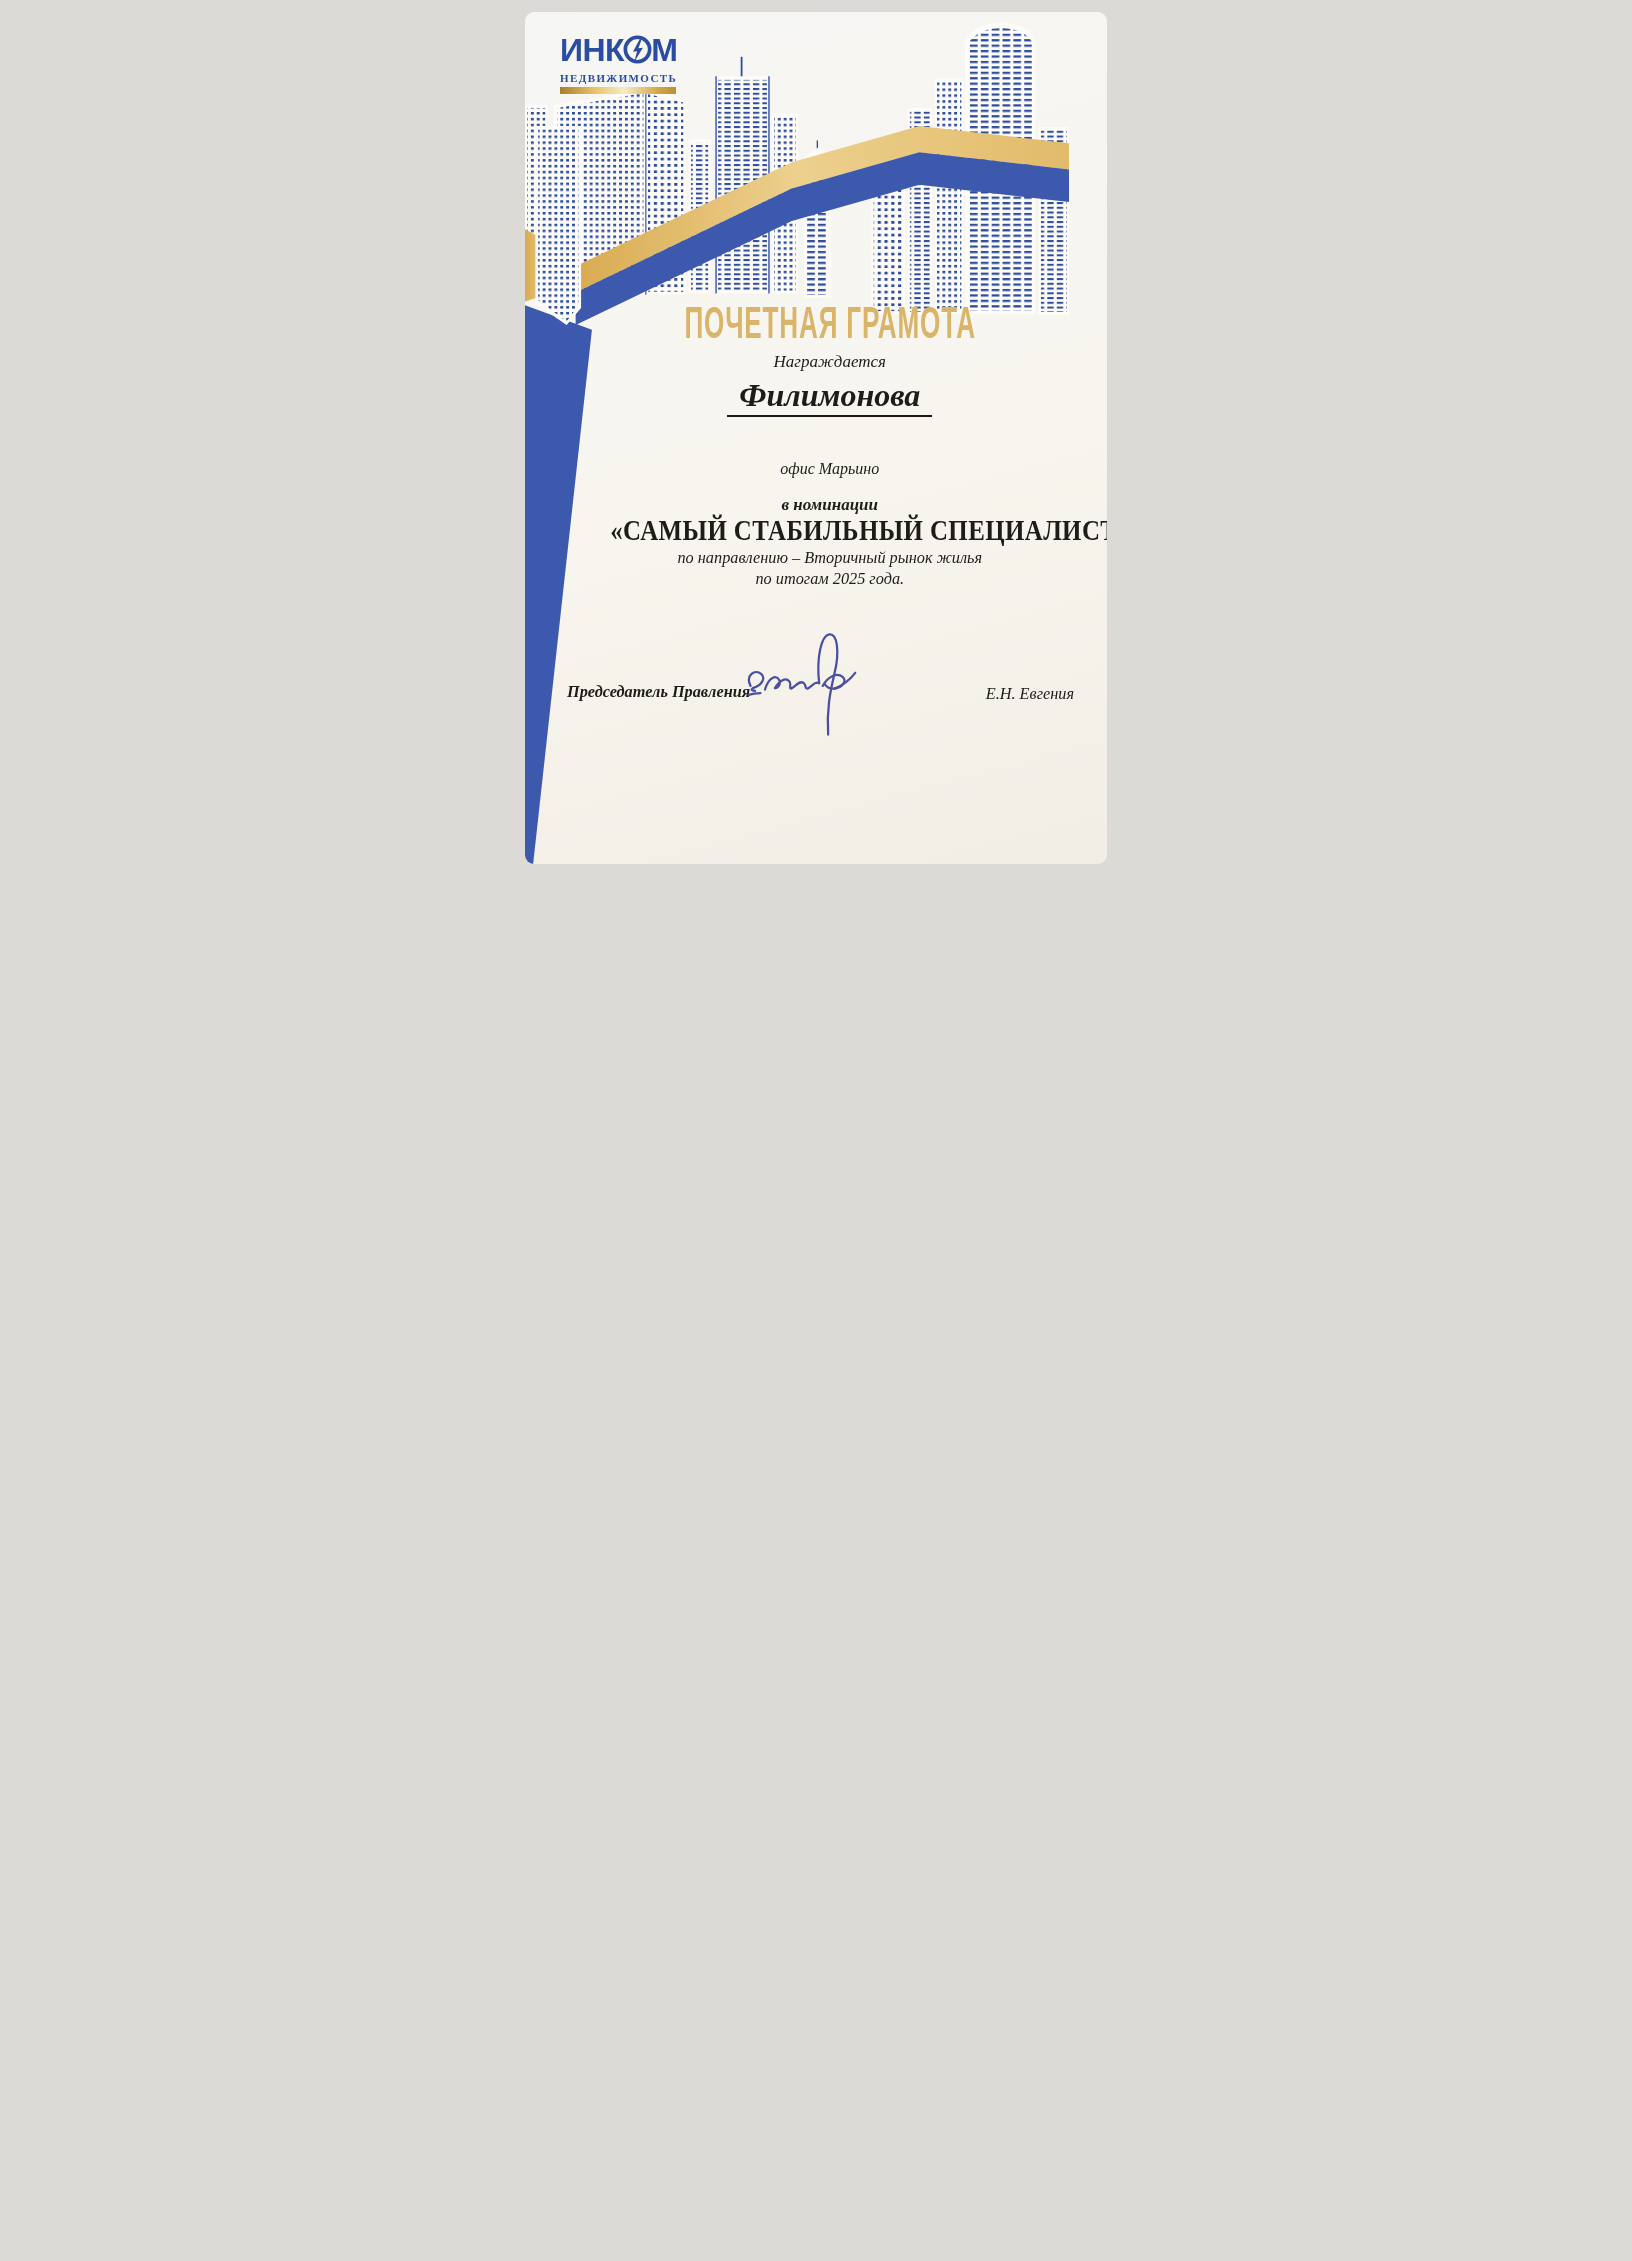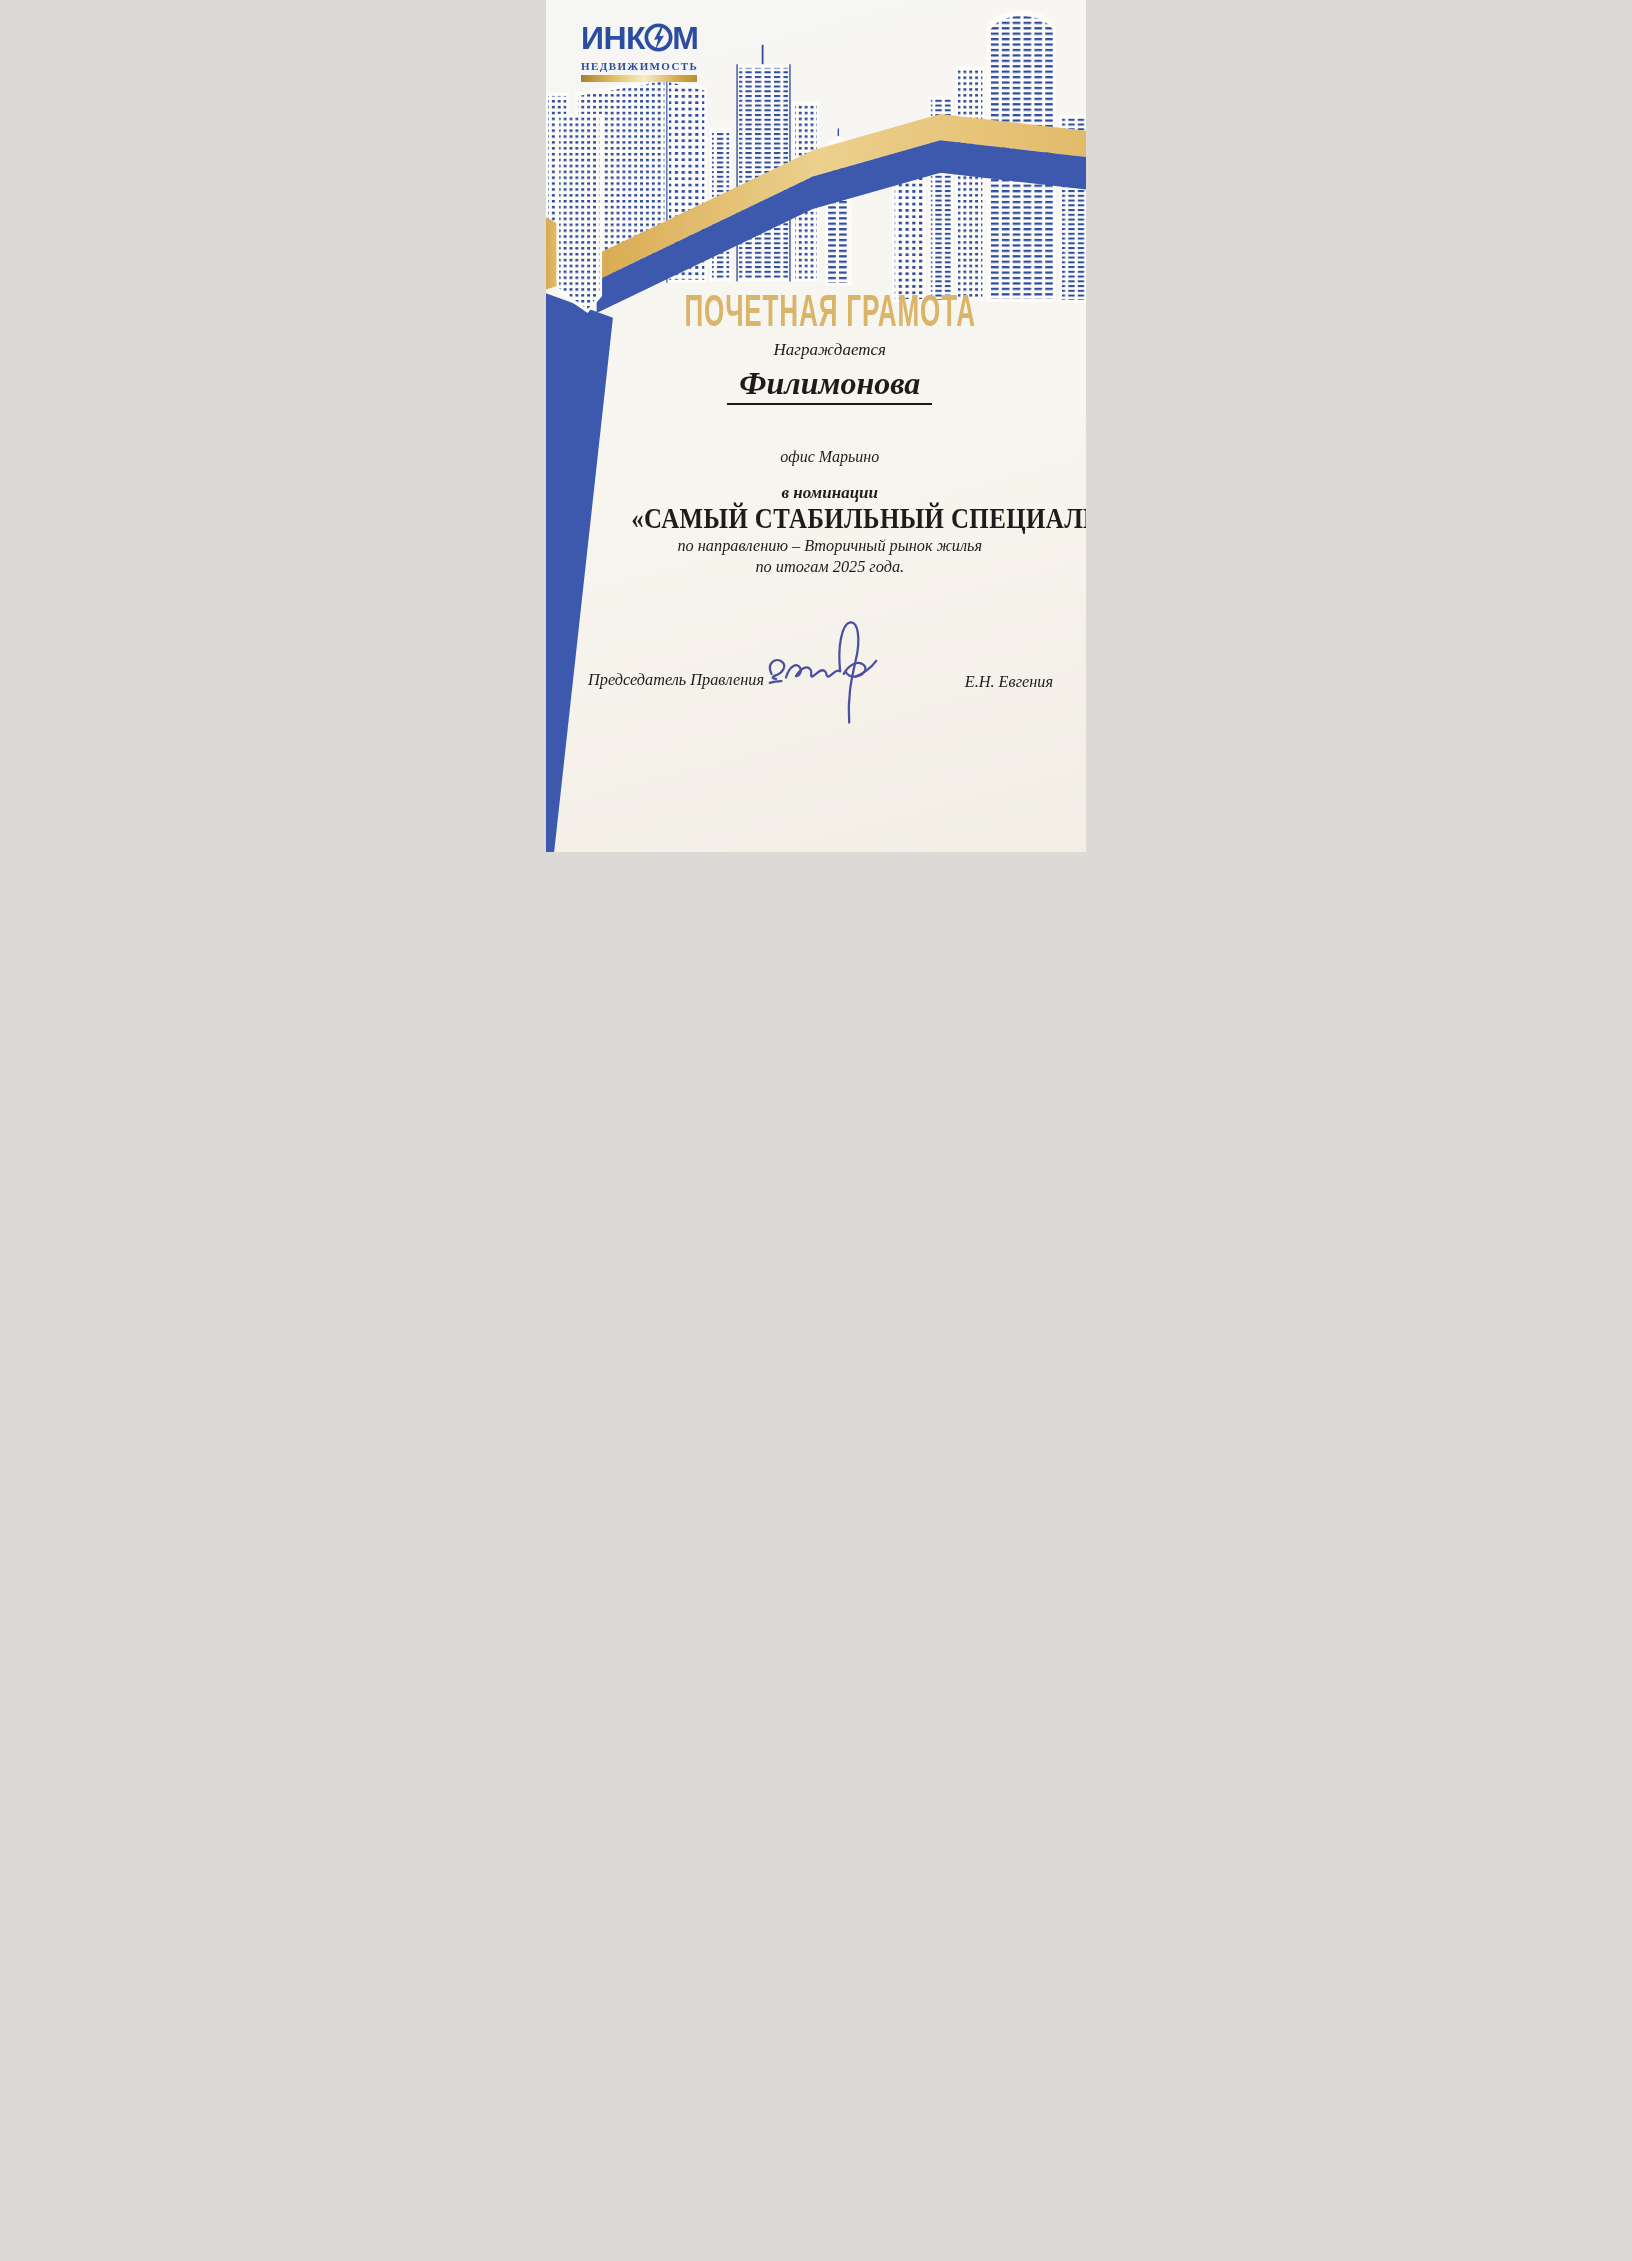--- a/index.html
+++ b/index.html
@@ -1,23 +1,24 @@
 <!DOCTYPE html>
 <html style="font-size:7.2px"><head>
 <meta charset="utf-8">
 <style>
   html,body { margin:0; padding:0; background:#dcdad6; }
   .page {
     position:relative;
-    width:540px; height:852px;
-    margin:0 auto;
+    width:582px; height:852px;
+    margin:12px auto;
     background:linear-gradient(165deg,#f6f6f4 0%,#f8f5ee 55%,#f2eee6 100%);
     overflow:hidden;
     font-family:"Liberation Serif", serif;
     color:#1d1c1a;
+    border-radius:9px;
   }
   .bg { position:absolute; left:0; top:0; width:544px; height:852px; }
 
   
   .logo { position:absolute; left:35px; top:19px; width:118px; color:#2b4da1; }
   .logo-row { display:flex; align-items:center; justify-content:flex-start;
     font-family:"Liberation Sans", sans-serif; font-weight:bold;
     font-size:32px; line-height:1; letter-spacing:-0.5px; }
   .bolt-wrap { width:29px; height:37px; margin:0 -0.9px; flex:0 0 auto; }
   .logo-sub { font-family:Liberation Serif, serif; font-weight:bold;
@@ -37,21 +38,21 @@
   .uline { display:inline-block; border-bottom:2.3px solid #1b1a18; padding:0 11.8px 2.7px; }
   .office { top:448px; font-style:italic; font-size:16px; }
   .nomlabel { top:483px; font-style:italic; font-weight:bold; font-size:17px; }
   .nomination { top:503px; }
   .nomination-inner { display:inline-block; transform:scaleX(0.83); transform-origin:center;
     font-weight:bold; font-size:30px; line-height:1; letter-spacing:0.5px; }
   .direction { top:536px; font-style:italic; font-size:16.3px; }
   .period { top:557px; font-style:italic; font-size:16.3px; }
 
   
-  .footer-left { position:absolute; left:42px; top:670px; font-style:italic; font-size:16.3px; white-space:nowrap; }
+  .footer-left { position:absolute; left:42px; top:670px; font-style:italic; font-size:16.3px; white-space:nowrap;font-weight:bold; }
   .footer-right { position:absolute; right:33px; top:672px; font-style:italic; font-size:16.3px; white-space:nowrap; }
   .sig { position:absolute; left:212px; top:614px; width:167px; height:118px; }
 </style>
 </head>
 <body>
 
 <div class="page">
 
   <svg class="bg" viewBox="0 0 1203 1883" preserveAspectRatio="none">
     <defs>

